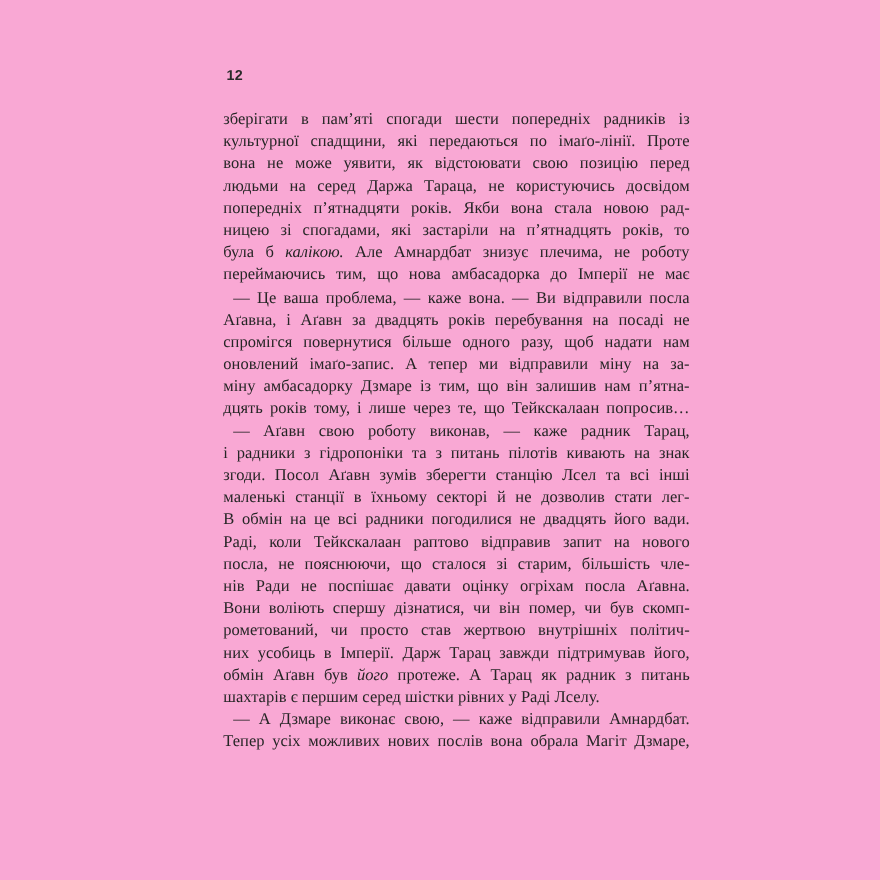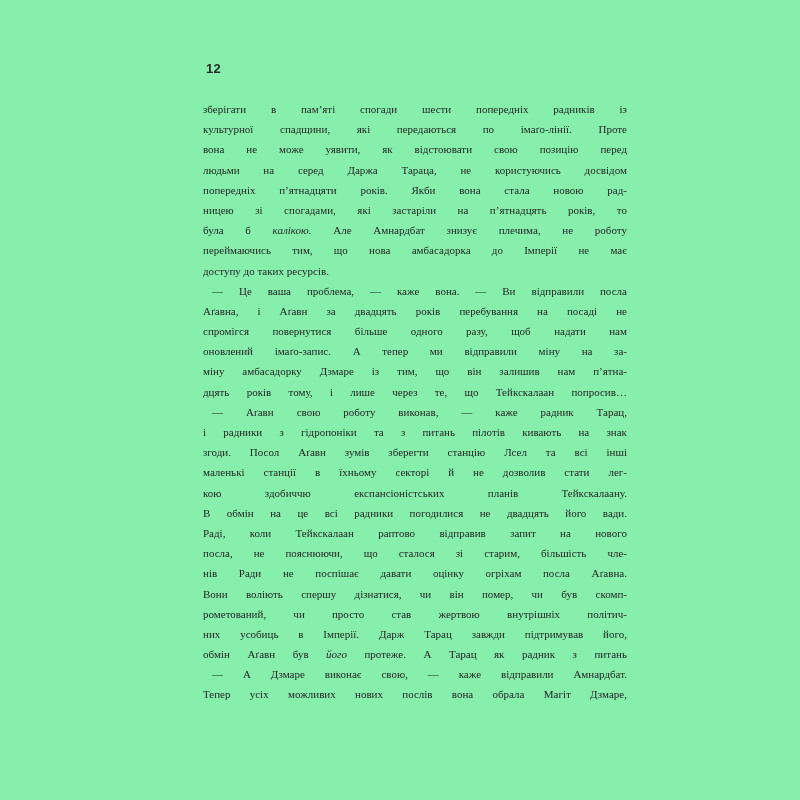--- a/index.html
+++ b/index.html
@@ -10,40 +10,40 @@
     width: 800px;
     height: 800px;
     background: #ffffff;
     position: relative;
     overflow: hidden;
     font-family: "Liberation Serif", "DejaVu Serif", serif;
   }
   .page {
     position: absolute;
     inset: 0;
-    background: #86efac;
+    background: #f9a8d4;
     text-decoration: underline;
   }
   .page-number {
     position: absolute;
     left: 206px;
     top: 61px;
     font-family: "Liberation Sans", sans-serif;
     font-weight: 700;
     font-size: 13px;
     color: #2a2a2a;
     letter-spacing: 0.2px;
   }
   .text-block {
     position: absolute;
     left: 203px;
     top: 99px;
     width: 424px;
     color: #262626;
-    font-size: 11px;
+    font-size: 15px;
     line-height: 20.2px;
   }
   .line {
     display: flex;
     justify-content: space-between;
     height: 20.2px;
     box-sizing: border-box;
   }
   .line.left {
     display: block;
@@ -138,21 +138,20 @@
         <span>переймаючись</span>
         <span>тим,</span>
         <span>що</span>
         <span>нова</span>
         <span>амбасадорка</span>
         <span>до</span>
         <span>Імперії</span>
         <span>не</span>
         <span>має</span>
       </div>
-      <div class="line left"><span>доступу до таких ресурсів.</span></div>
       <div class="line indent">
         <span>—</span>
         <span>Це</span>
         <span>ваша</span>
         <span>проблема,</span>
         <span>—</span>
         <span>каже</span>
         <span>вона.</span>
         <span>—</span>
         <span>Ви</span>
@@ -256,27 +255,20 @@
         <span>маленькі</span>
         <span>станції</span>
         <span>в</span>
         <span>їхньому</span>
         <span>секторі</span>
         <span>й</span>
         <span>не</span>
         <span>дозволив</span>
         <span>стати</span>
         <span>лег-</span>
-      </div>
-      <div class="line">
-        <span>кою</span>
-        <span>здобиччю</span>
-        <span>експансіоністських</span>
-        <span>планів</span>
-        <span>Тейкскалаану.</span>
       </div>
       <div class="line">
         <span>В</span>
         <span>обмін</span>
         <span>на</span>
         <span>це</span>
         <span>всі</span>
         <span>радники</span>
         <span>погодилися</span>
         <span>не</span>
@@ -354,20 +346,21 @@
         <span>був</span>
         <span class="it">його</span>
         <span>протеже.</span>
         <span>А</span>
         <span>Тарац</span>
         <span>як</span>
         <span>радник</span>
         <span>з</span>
         <span>питань</span>
       </div>
+      <div class="line left"><span>шахтарів є першим серед шістки рівних у Раді Лселу.</span></div>
       <div class="line indent">
         <span>—</span>
         <span>А</span>
         <span>Дзмаре</span>
         <span>виконає</span>
         <span>свою,</span>
         <span>—</span>
         <span>каже</span>
         <span>відправили</span>
         <span>Амнардбат.</span>

